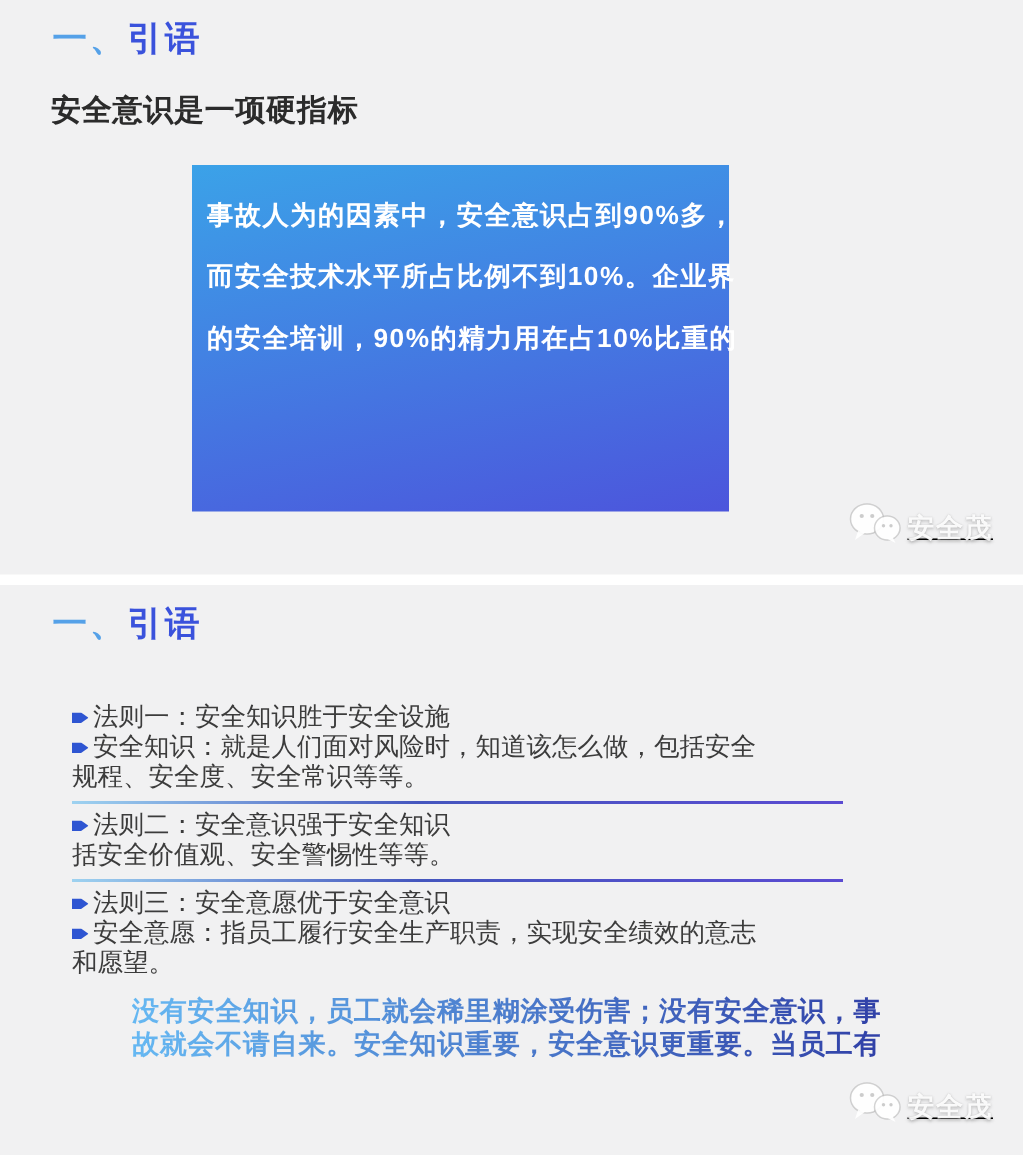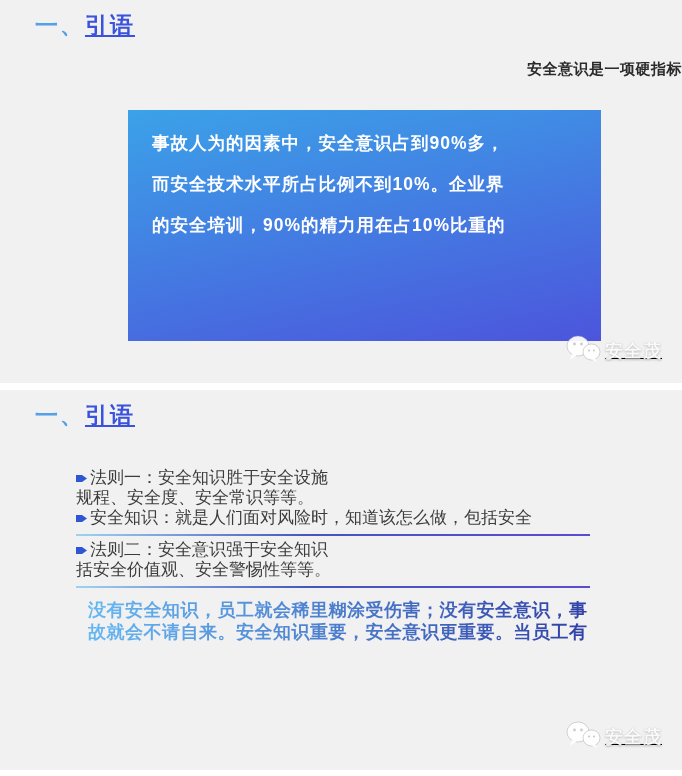--- a/index.html
+++ b/index.html
@@ -32,49 +32,48 @@
   .bottom-white{height:6px;background:#ffffff;}
 
   .heading{
     padding:10px 0 0 35px;
     font-size:23px;
     font-weight:bold;
     letter-spacing:2px;
     line-height:30px;
   }
   .heading .prefix{color:var(--heading_prefix);}
-  .heading .label{color:var(--heading_blue);text-decoration:underline;}
+  .heading .label{color:var(--heading_blue);}
 
   .subtitle{
     margin:20px 0 16px 34px;
-    font-size:15px;
+    font-size:20px;
     font-weight:bold;
     color:var(--subtitle_color);
     letter-spacing:0.5px;
-    text-align:right;
   }
 
   .quote-box{
     position:absolute;
     left:128px;top:110px;
-    width:473px;height:231px;
+    width:358px;height:231px;
     background:linear-gradient(168deg,var(--box_top) 0%,var(--box_bottom) 100%);
-    padding:13px 14px 0 24px;
+    padding:13px 14px 0 10px;
   }
   .quote-line{
     color:#ffffff;
     font-weight:bold;
     font-size:17.5px;
     line-height:41px;
     letter-spacing:1px;
     white-space:nowrap;
   }
 
   .rules{
-    margin:38px 0 0 76px;
+    margin:38px 0 0 48px;
     width:514px;
   }
   .rule-line{
     font-size:17px;
     line-height:20px;
     color:var(--rule_text);
     white-space:nowrap;
   }
   .bullet{
     display:inline-block;
@@ -164,33 +163,38 @@
 
   <div class="section section-2">
     <div class="heading">
       <span class="prefix">一、</span><span class="label">引语</span>
     </div>
 
     <div class="rules">
 
       <div>
         <div class="rule-line"><span class="bullet"></span><span>法则一：安全知识胜于安全设施</span></div>
+        <div class="rule-line"><span class="bullet"></span><span>安全知识：就是人们面对风险时，知道该怎么做，包括安全</span></div>
         <div class="rule-line"><span>规程、安全度、安全常识等等。</span></div>
-        <div class="rule-line"><span class="bullet"></span><span>安全知识：就是人们面对风险时，知道该怎么做，包括安全</span></div>
       </div>
 
       <div class="rule-divider"></div>
 
       <div>
         <div class="rule-line"><span class="bullet"></span><span>法则二：安全意识强于安全知识</span></div>
         <div class="rule-line"><span>括安全价值观、安全警惕性等等。</span></div>
       </div>
 
       <div class="rule-divider"></div>
 
+      <div>
+        <div class="rule-line"><span class="bullet"></span><span>法则三：安全意愿优于安全意识</span></div>
+        <div class="rule-line"><span class="bullet"></span><span>安全意愿：指员工履行安全生产职责，实现安全绩效的意志</span></div>
+        <div class="rule-line"><span>和愿望。</span></div>
+      </div>
 
     </div>
 
     <div class="highlight">
       <div class="highlight-line">没有安全知识，员工就会稀里糊涂受伤害；没有安全意识，事</div>
       <div class="highlight-line">故就会不请自来。安全知识重要，安全意识更重要。当员工有</div>
     </div>
 
     <div class="watermark watermark-2">
       <span>

